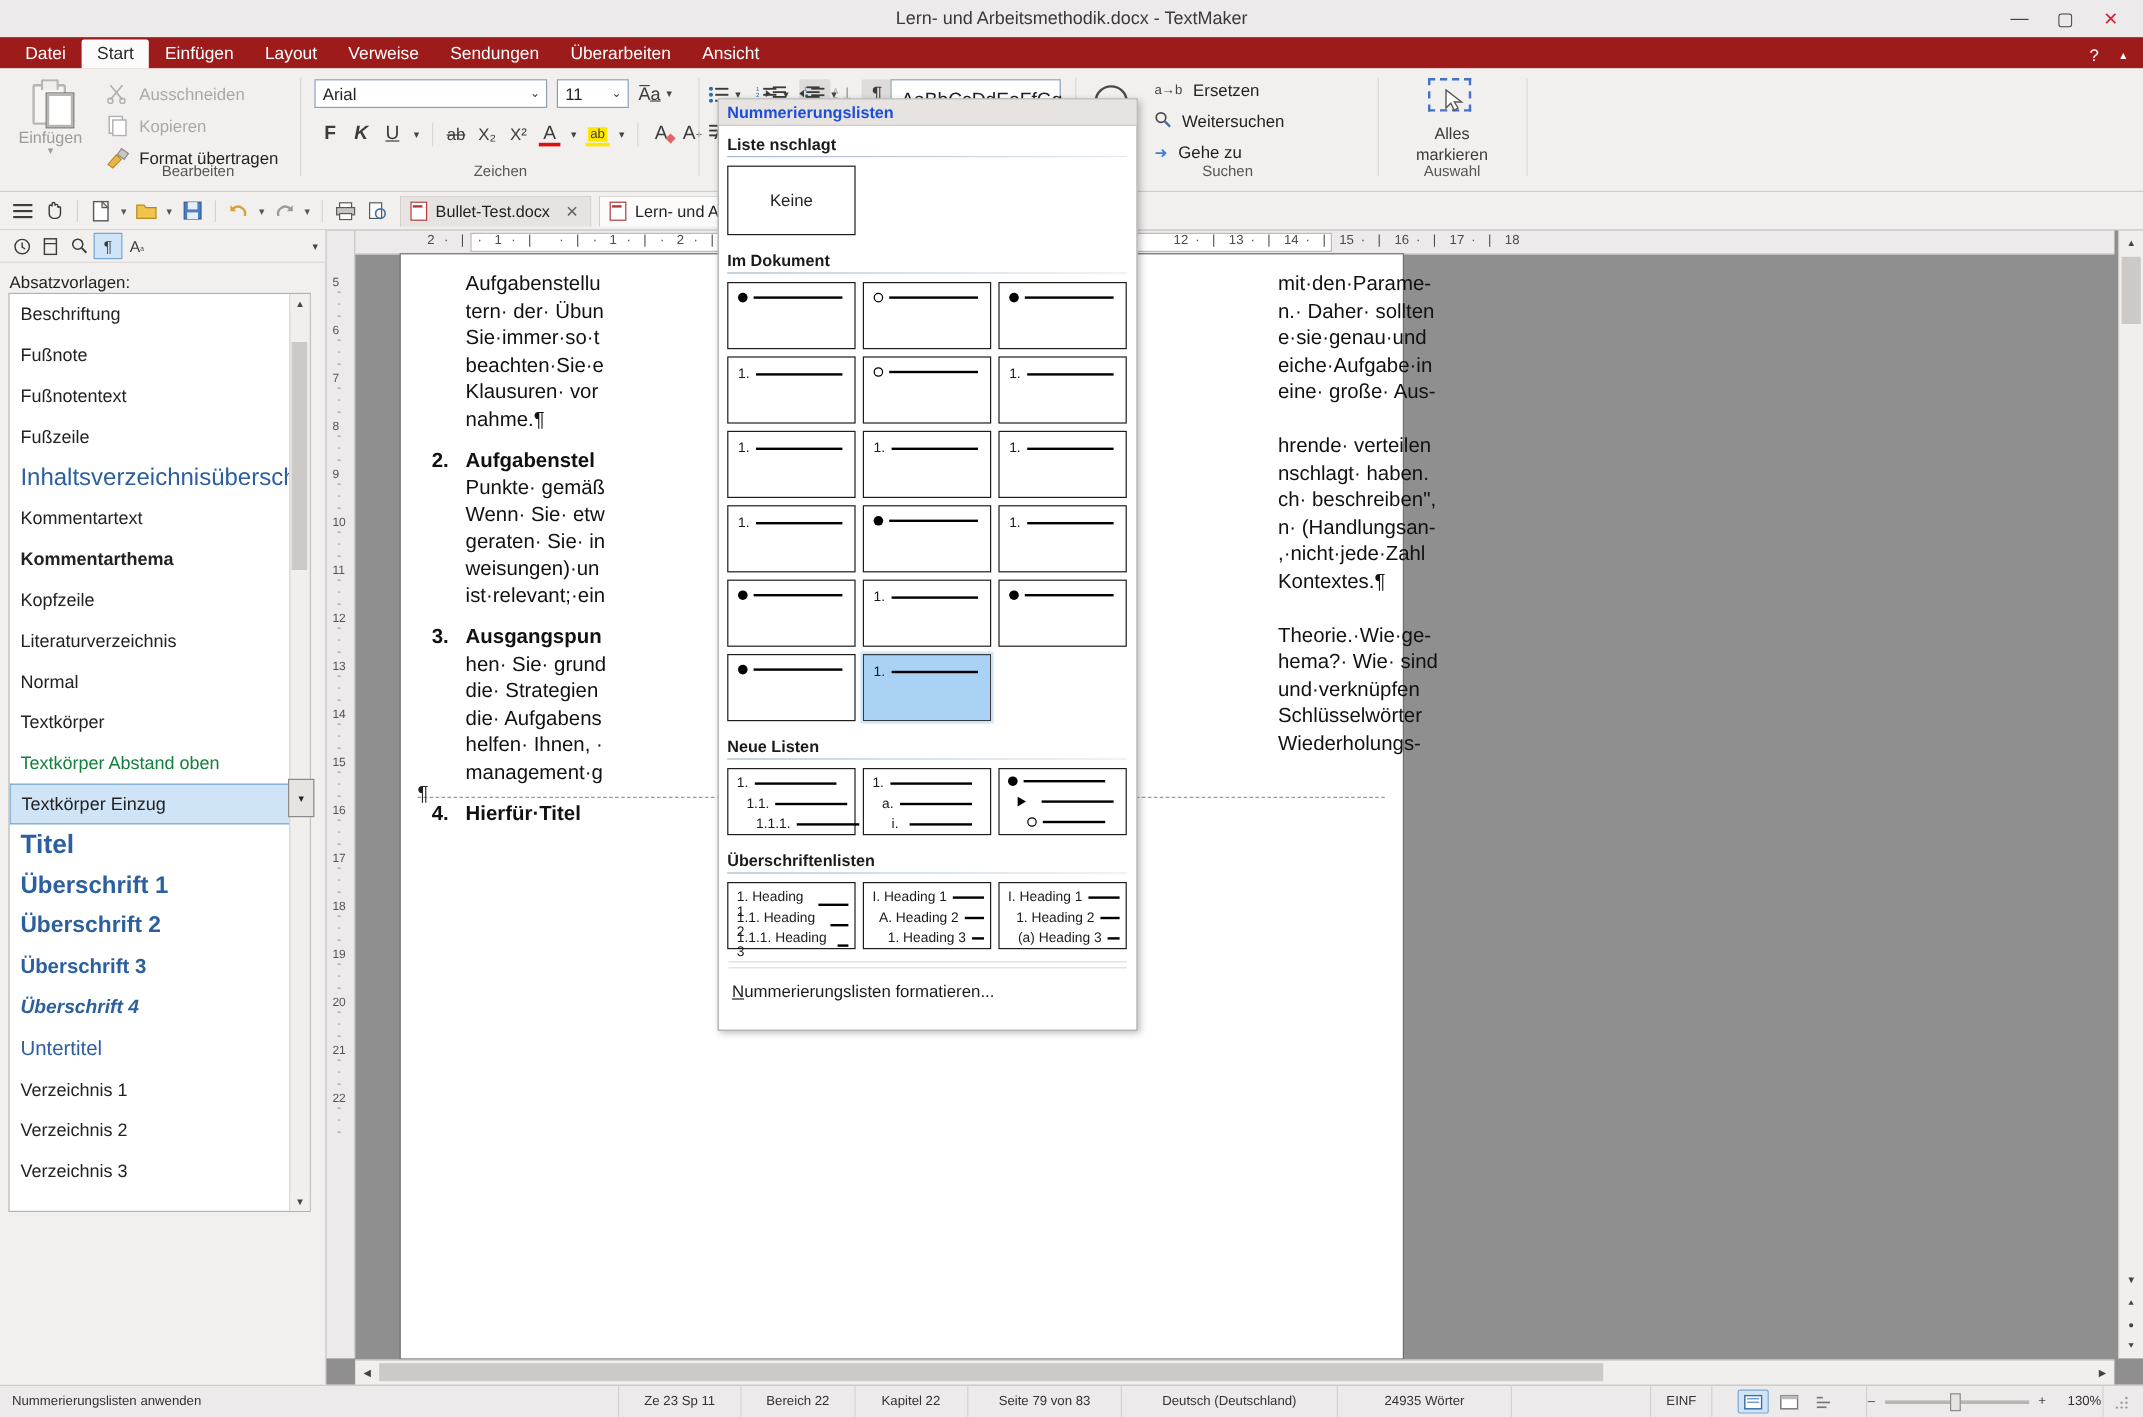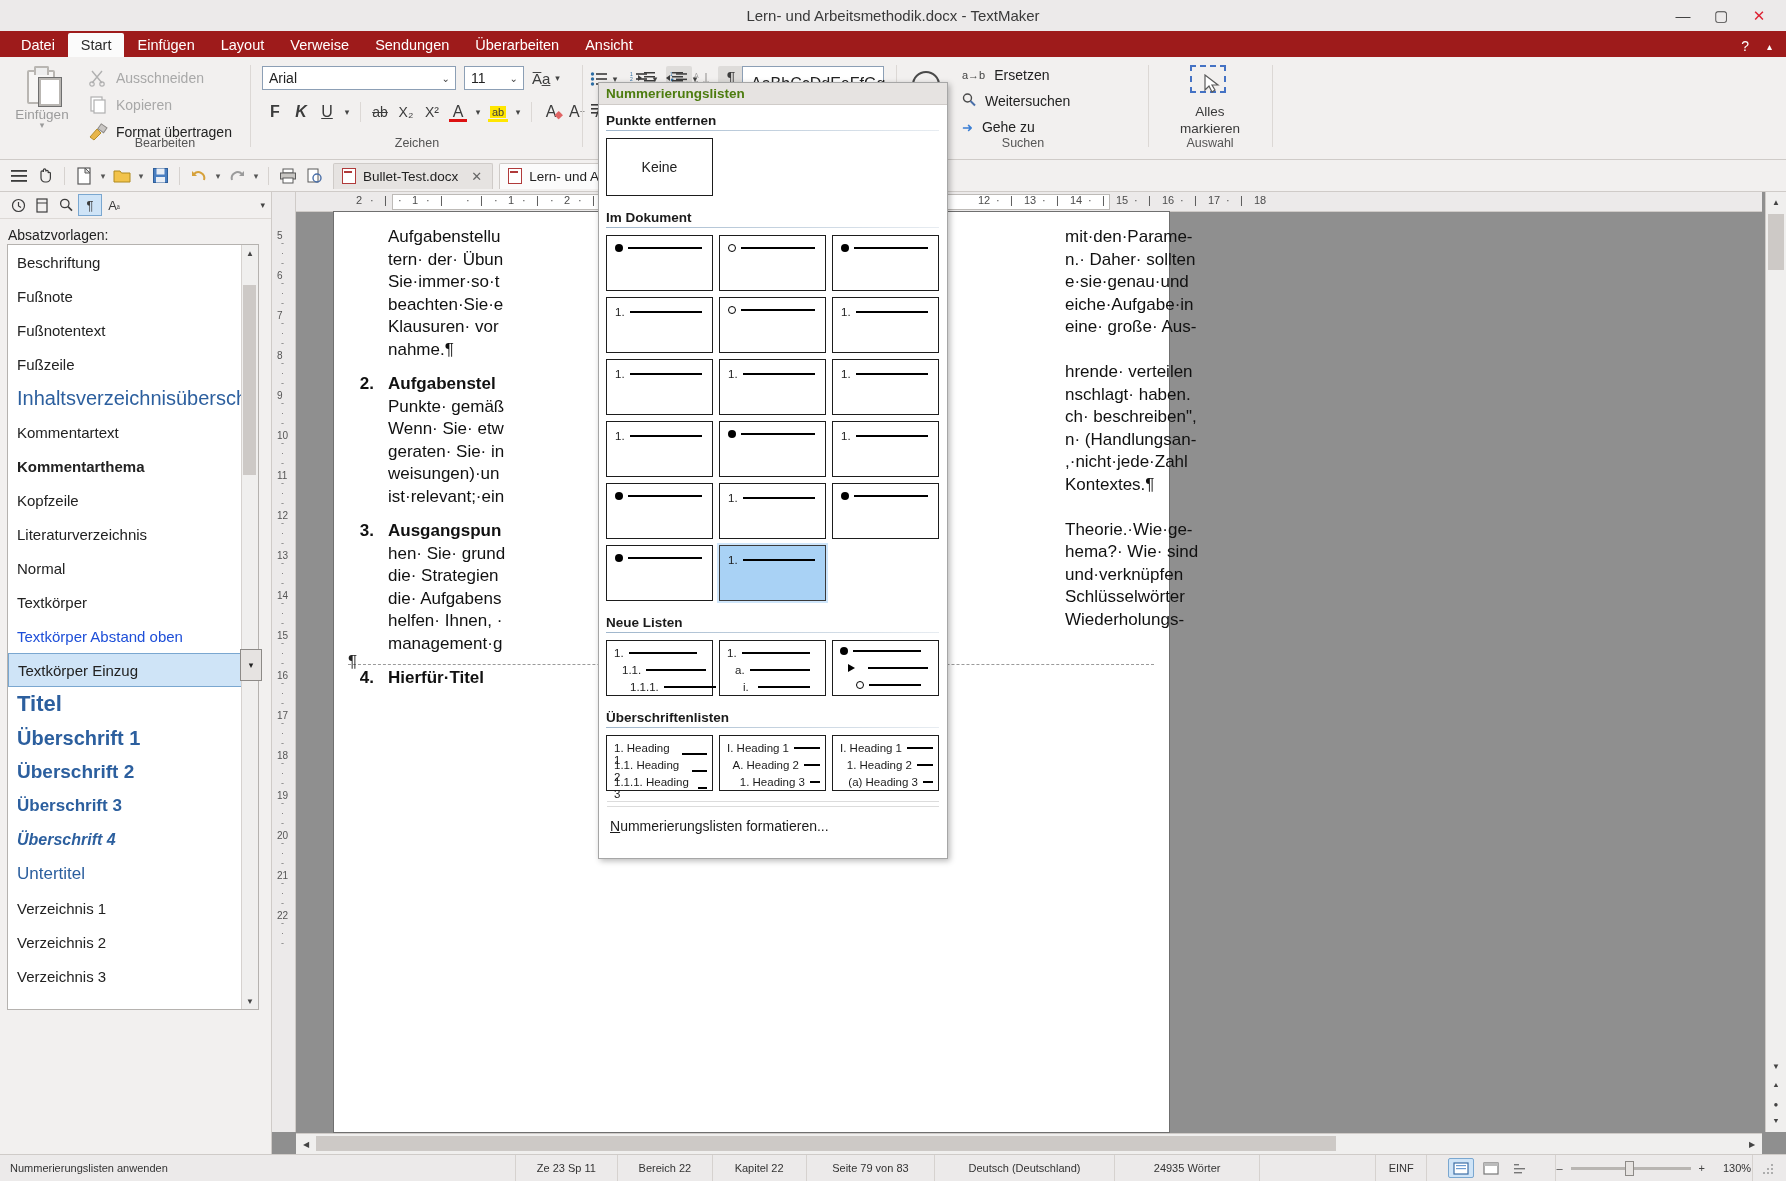--- a/index.html
+++ b/index.html
@@ -193,21 +193,21 @@
   .ztrack{width:120px;height:3px;background:#b8b5b2;position:relative;}
   .zknob{position:absolute;left:54px;top:-6px;width:9px;height:15px;background:#e6e3e1;border:1px solid #8d8a87;box-sizing:border-box;}
 
   
   .panel{
     position:absolute;left:598px;top:82px;width:350px;height:777px;background:#fff;
     border:1px solid #a6a6a6;box-shadow:2px 2px 6px rgba(0,0,0,.28);box-sizing:border-box;z-index:50;
   }
   .panel-hdr{
     height:22px;background:#e6e3e1;border-bottom:1px solid #cfcbc8;display:flex;align-items:center;
-    padding-left:7px;font-size:13.5px;font-weight:bold;color:#4d7c0f;box-sizing:border-box;
+    padding-left:7px;font-size:13.5px;font-weight:bold;color:#1d4ed8;box-sizing:border-box;
   }
   .sec-lbl{
     margin:8px 0 2px 7px;font-size:13.5px;font-weight:bold;color:#1b1b1b;
   }
   .sec-rule{margin:0 8px 7px 7px;height:1px;background:linear-gradient(to right,#9fb6cc,#e7ecf1);}
   .tilerow{display:flex;gap:6px;padding:0 7px 6px 7px;}
   .tile{
     width:107px;height:56px;border:1px solid #1d1d1d;background:#fff;position:relative;cursor:pointer;box-sizing:border-box;
   }
   .tile.sel{background:#a9d2f5;border:1px solid #3a3a3a;outline:2px solid #cfe6fb;}
@@ -627,21 +627,21 @@
           <div class="sb-item">
             <span style="font-size:15px;color:#222;">Literaturverzeichnis</span>
           </div>
           <div class="sb-item">
             <span style="font-size:15px;color:#222;">Normal</span>
           </div>
           <div class="sb-item">
             <span style="font-size:15px;color:#222;">Textkörper</span>
           </div>
           <div class="sb-item">
-            <span style="font-size:15px;color:#1d4ed8;">Textkörper Abstand oben</span>
+            <span style="font-size:15px;color:#15803d;">Textkörper Abstand oben</span>
           </div>
           <div class="sb-item sel">
             <span style="font-size:15px;color:#222;">Textkörper Einzug</span>
           </div>
           <div class="sb-item">
             <span style="font-size:22px;color:#2c5f9e;font-weight:bold;">Titel</span>
           </div>
           <div class="sb-item">
             <span style="font-size:20px;color:#2c5f9e;font-weight:bold;">Überschrift 1</span>
           </div>
@@ -893,21 +893,21 @@
     <div class="hscroll">
       <div class="vnav" style="left:2px;top:2px;">◀</div>
       <div class="hthumb"></div>
       <div class="vnav" style="right:2px;top:2px;left:auto;">▶</div>
     </div>
   </div>
 
   <div class="panel">
     <div class="panel-hdr">Nummerierungslisten</div>
 
-    <div class="sec-lbl">Punkte entfernen</div>
+    <div class="sec-lbl">Liste nschlagt</div>
     <div class="sec-rule"></div>
     <div class="tilerow">
       <div class="tile keine">
         <span>Keine</span>
       </div>
     </div>
 
     <div class="sec-lbl">Im Dokument</div>
     <div class="sec-rule"></div>
     <div id="indoc-tiles">

